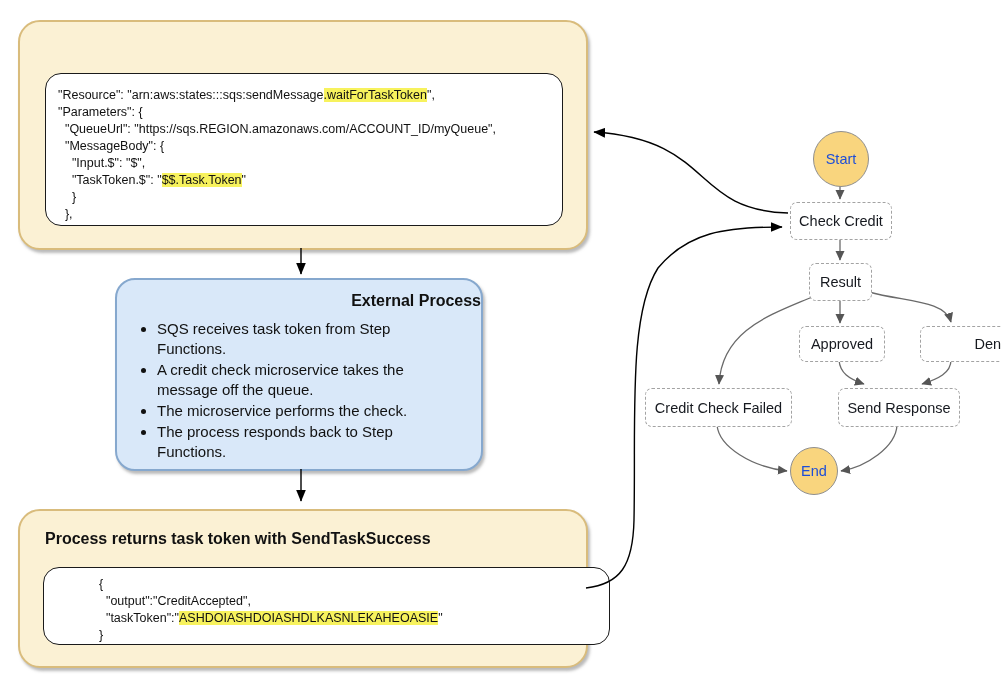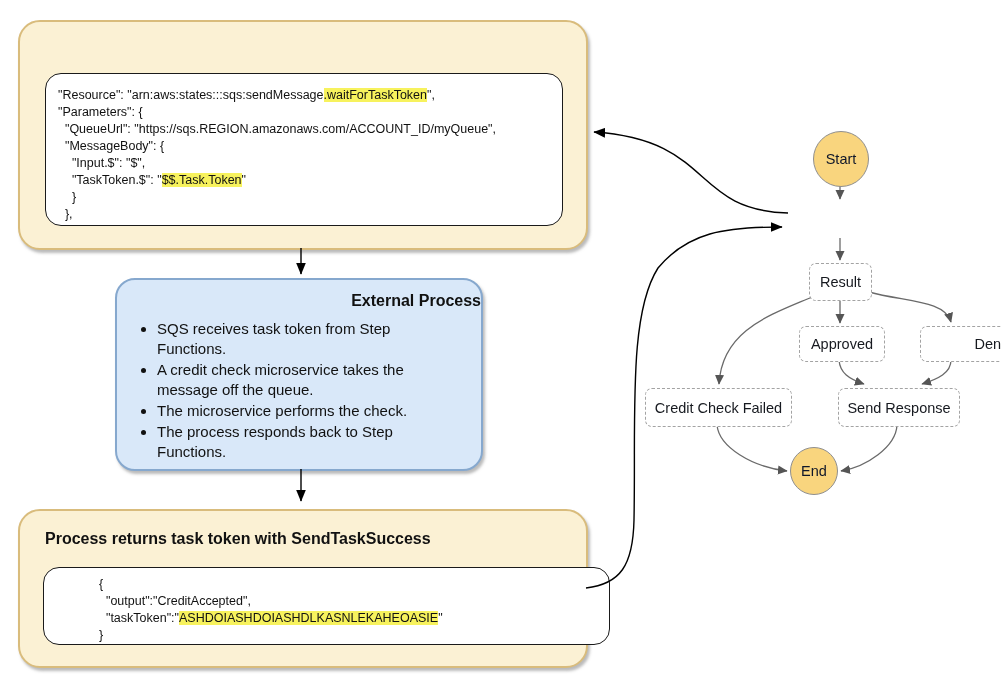--- a/index.html
+++ b/index.html
@@ -26,21 +26,21 @@
   .bullets li{white-space:pre-line;margin:0 0 1px 0;}
 
   
   .fnode{
     position:absolute;background:#fff;border:1.5px dashed #A3A3A3;border-radius:7px;
     display:flex;align-items:center;justify-content:center;
     font-size:14.5px;color:#16191f;white-space:nowrap;
   }
   .fcircle{
     position:absolute;background:#F9D57E;border:1.5px solid #8F8F8F;border-radius:50%;
-    display:flex;align-items:center;justify-content:center;font-size:14.5px;color:#0f172a;
+    display:flex;align-items:center;justify-content:center;font-size:14.5px;color:#1d4ed8;
   }
 </style>
 </head>
 <body>
 
 <div id="canvas">
 
   <div class="panel tan" style="left:18px;top:20px;width:566px;height:226px;">
     <div class="codebox" style="left:25px;top:51px;width:504px;height:138px;padding:13px 0 0 12px;"><div class="line"><span>"Resource": "arn:aws:states:::sqs:sendMessage</span><span class="hl">.waitForTaskToken</span><span>",</span></div><div class="line"><span>"Parameters": {</span></div><div class="line"><span>  "QueueUrl": "https://sqs.REGION.amazonaws.com/ACCOUNT_ID/myQueue",</span></div><div class="line"><span>  "MessageBody": {</span></div><div class="line"><span>    "Input.$": "$",</span></div><div class="line"><span>    "TaskToken.$": "</span><span class="hl">$$.Task.Token</span><span>"</span></div><div class="line"><span>    }</span></div><div class="line"><span>  },</span></div></div>
   </div>
@@ -85,20 +85,21 @@
       <path d="M 812 297 C 770 315 722 330 719 384" marker-end="url(#ag)"></path>
       <path d="M 869 292 C 905 302 945 300 951 322" marker-end="url(#ag)"></path>
       <path d="M 839 360 C 840 373 849 379 864 384" marker-end="url(#ag)"></path>
       <path d="M 951 360 C 951 373 938 379 922 384" marker-end="url(#ag)"></path>
       <path d="M 717 425 C 719 447 752 467 787 471" marker-end="url(#ag)"></path>
       <path d="M 897 425 C 896 447 866 467 841 471" marker-end="url(#ag)"></path>
     </g>
   </svg>
 
   <div class="fcircle" style="left:813px;top:131px;width:54px;height:54px;">Start</div>
+  <div class="fnode" style="left:790px;top:202px;width:100px;height:36px;">Check Credit</div>
   <div class="fnode" style="left:809px;top:263px;width:61px;height:36px;">Result</div>
   <div class="fnode" style="left:799px;top:326px;width:84px;height:34px;">Approved</div>
   <div class="fnode" style="left:920px;top:326px;width:65px;height:34px;padding-left:44px;">Denied</div>
   <div class="fnode" style="left:838px;top:388px;width:120px;height:37px;">Send Response</div>
   <div class="fnode" style="left:645px;top:388px;width:145px;height:37px;">Credit Check Failed</div>
   <div class="fcircle" style="left:790px;top:447px;width:46px;height:46px;">End</div>
 
 </div>
 
 </body></html>

